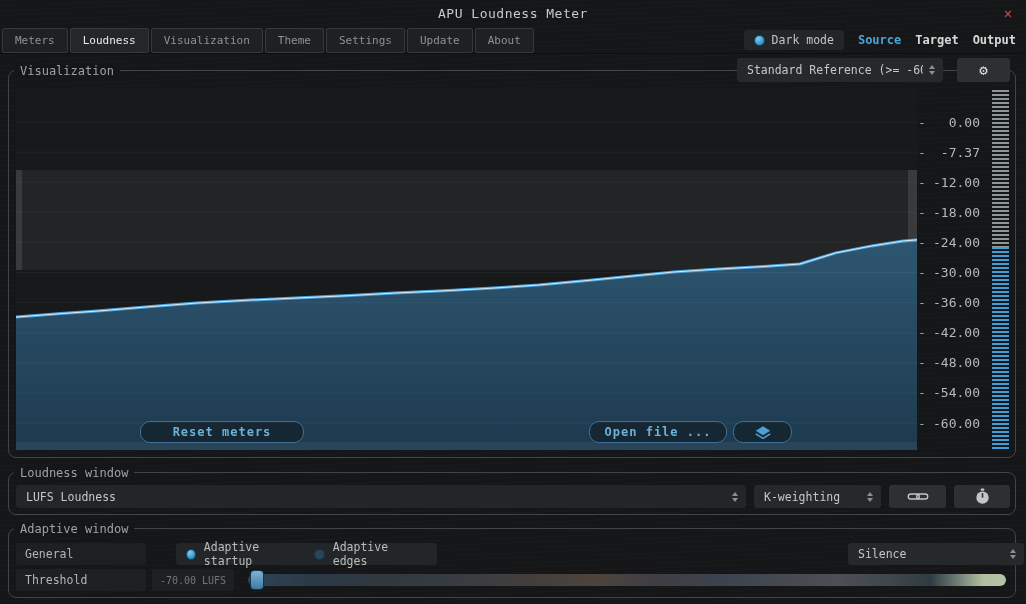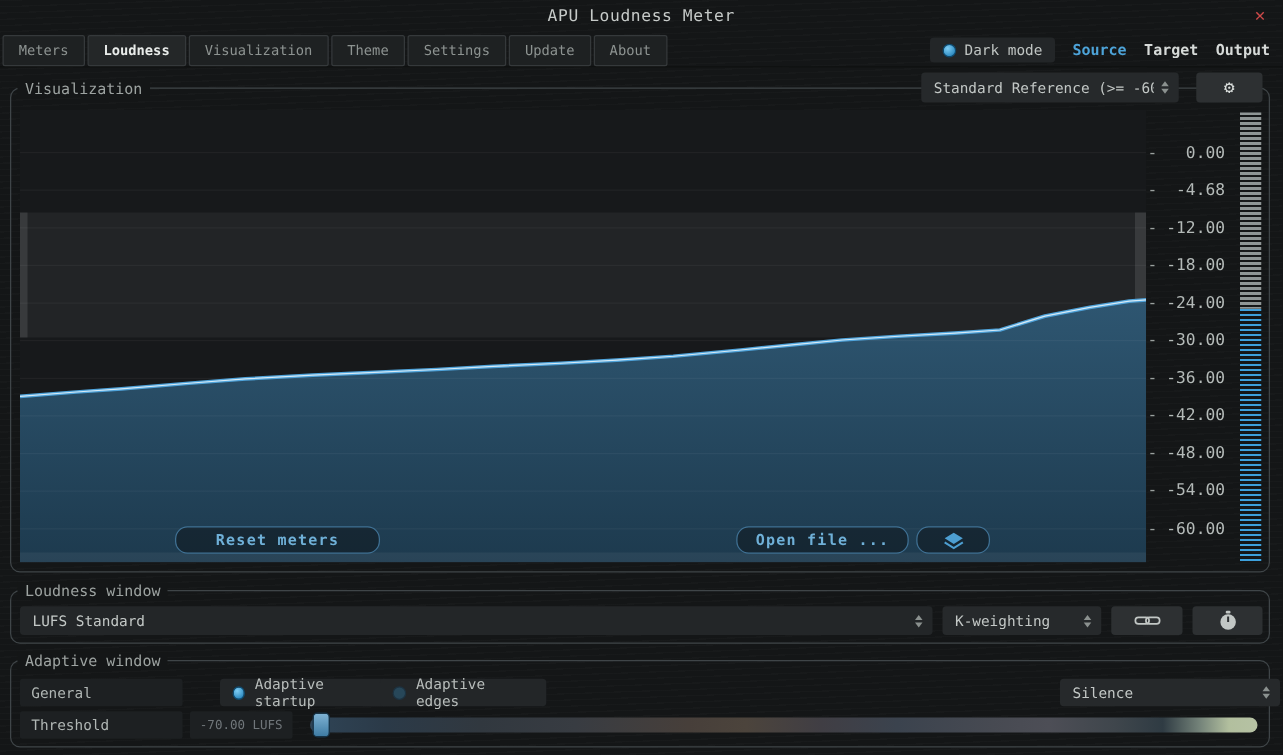--- a/index.html
+++ b/index.html
@@ -19,21 +19,21 @@
     color:#cf4a4a; font-size:14px; font-weight:bold; cursor:default; }
 
   
   .tabbar { position:absolute; left:0; top:27px; width:1026px; height:27px;
     display:flex; align-items:center; padding-left:2px;
     border-bottom:1px solid #0e1010; }
   .tab { height:25px; padding:0 12px; margin-right:2px;
     display:flex; align-items:center; justify-content:center;
     background:#1e2122; border:1px solid #35393b; border-radius:2px;
     font-size:11px; color:#8d9391; white-space:nowrap; }
-  .tab.active { color:#e8ebe9; font-weight:bold; background:#242728; }
+  .tab.active { color:#e8ebe9; font-weight:normal; background:#242728; }
   .tab-right { margin-left:auto; display:flex; align-items:center; gap:14px; padding-right:10px; }
   .darkmode { height:20px; display:flex; align-items:center; gap:7px;
     background:#232628; border-radius:3px; padding:0 10px; font-size:11.5px; color:#c0c5c3; }
   .dot { width:11px; height:11px; border-radius:50%;
     background:radial-gradient(circle at 35% 30%, #7ecdf4, #2f8cc2 75%);
     border:1px solid #0f4a6e; }
   .dot.off { background:#274759; border-color:#1d3240; }
   .viewbtn { font-size:12px; font-weight:bold; color:#d6dad8; }
   .viewbtn.active { color:#4da3d8; }
 
@@ -179,21 +179,21 @@
     <div class="chart-scroll"></div>
   </div>
 
   <div class="yaxis">
       <div class="axis-row" style="top: 26px;">
         <span class="tick">-</span>
         <span class="val">0.00</span>
       </div>
       <div class="axis-row" style="top: 56.1px;">
         <span class="tick">-</span>
-        <span class="val">-4.68</span>
+        <span class="val">-7.37</span>
       </div>
       <div class="axis-row" style="top: 86.2px;">
         <span class="tick">-</span>
         <span class="val">-12.00</span>
       </div>
       <div class="axis-row" style="top: 116.3px;">
         <span class="tick">-</span>
         <span class="val">-18.00</span>
       </div>
       <div class="axis-row" style="top: 146.4px;">
@@ -237,21 +237,21 @@
     <svg width="20" height="15" viewBox="0 0 22 16">
       <path d="M11 1 L19 6 L11 11 L3 6 Z" fill="#4d9fd2"></path>
       <path d="M3 9.5 L11 14.5 L19 9.5" fill="none" stroke="#4d9fd2" stroke-width="1.8"></path>
     </svg>
   </div>
 
   <div class="panel" style="left:8px; top:472px; width:1008px; height:43px;"></div>
   <span class="panel-label" style="left:14px; top:466px;">Loudness window</span>
 
   <div class="select" style="left:16px; top:485px; width:730px; height:23px; background:#232628;">
-    <span class="val">LUFS Standard</span>
+    <span class="val">LUFS Loudness</span>
     <span class="spin">
         <i class="up"></i>
         <i class="dn"></i>
       </span>
   </div>
   <div class="select" style="left:754px; top:485px; width:127px; height:23px;">
     <span class="val">K-weighting</span>
     <span class="spin">
         <i class="up"></i>
         <i class="dn"></i>

